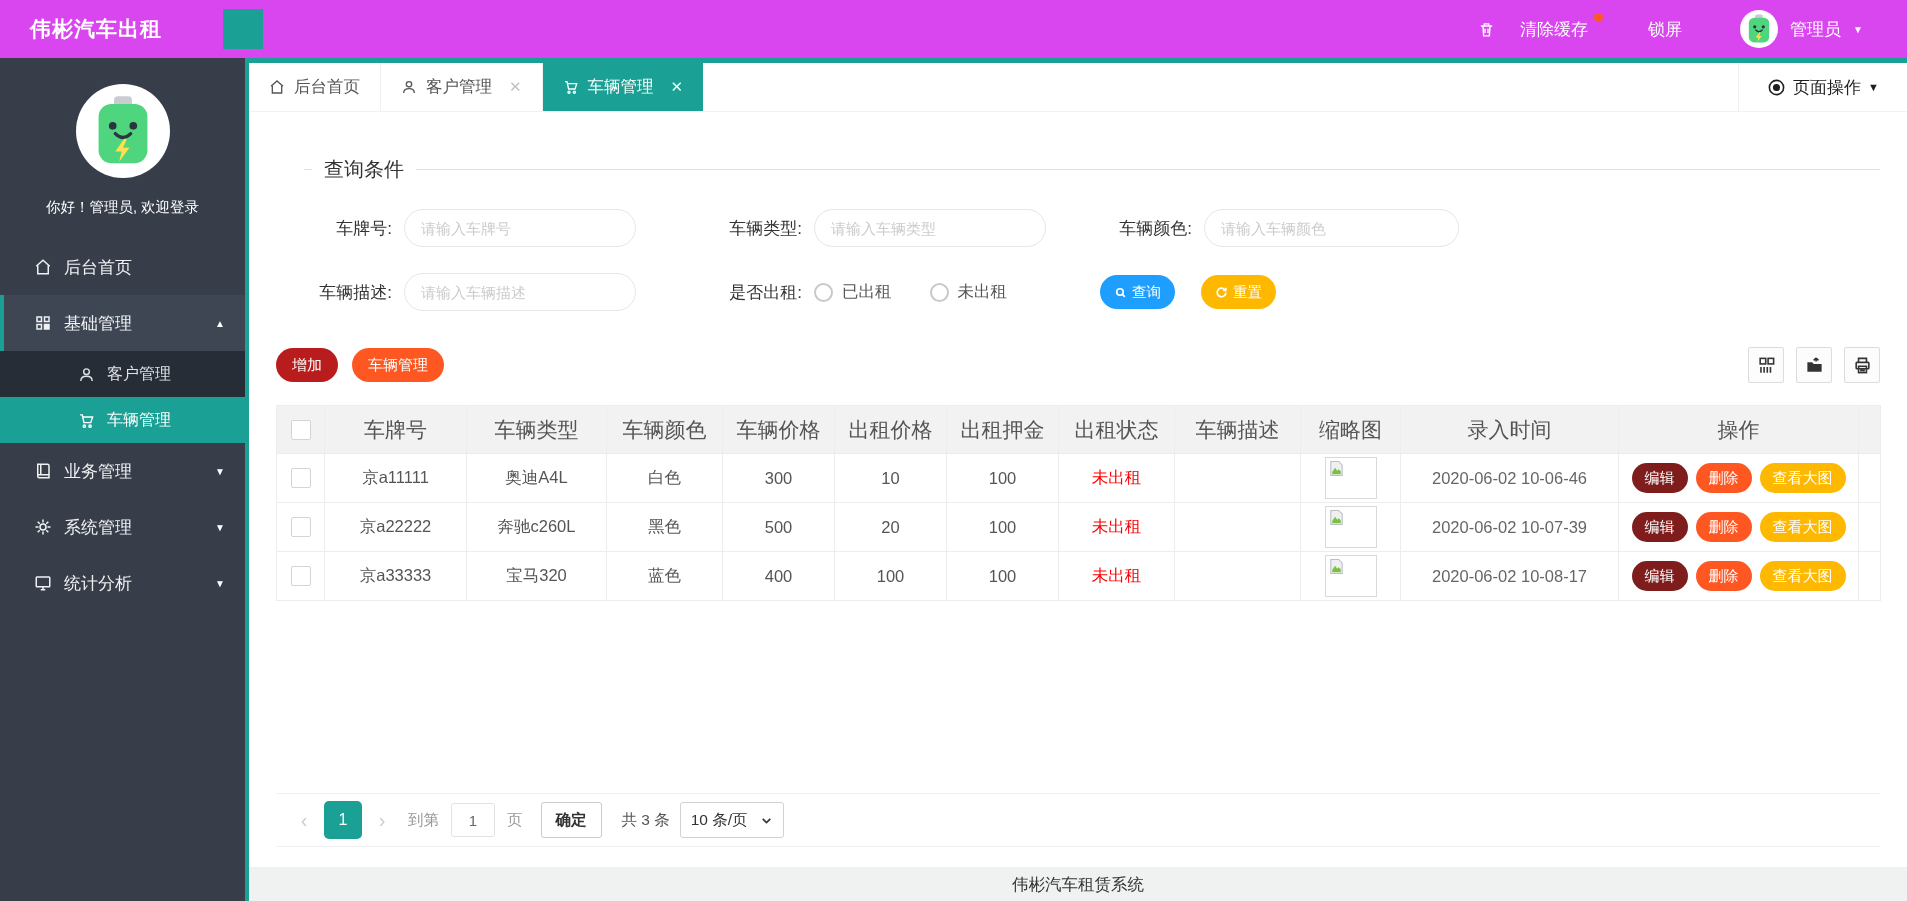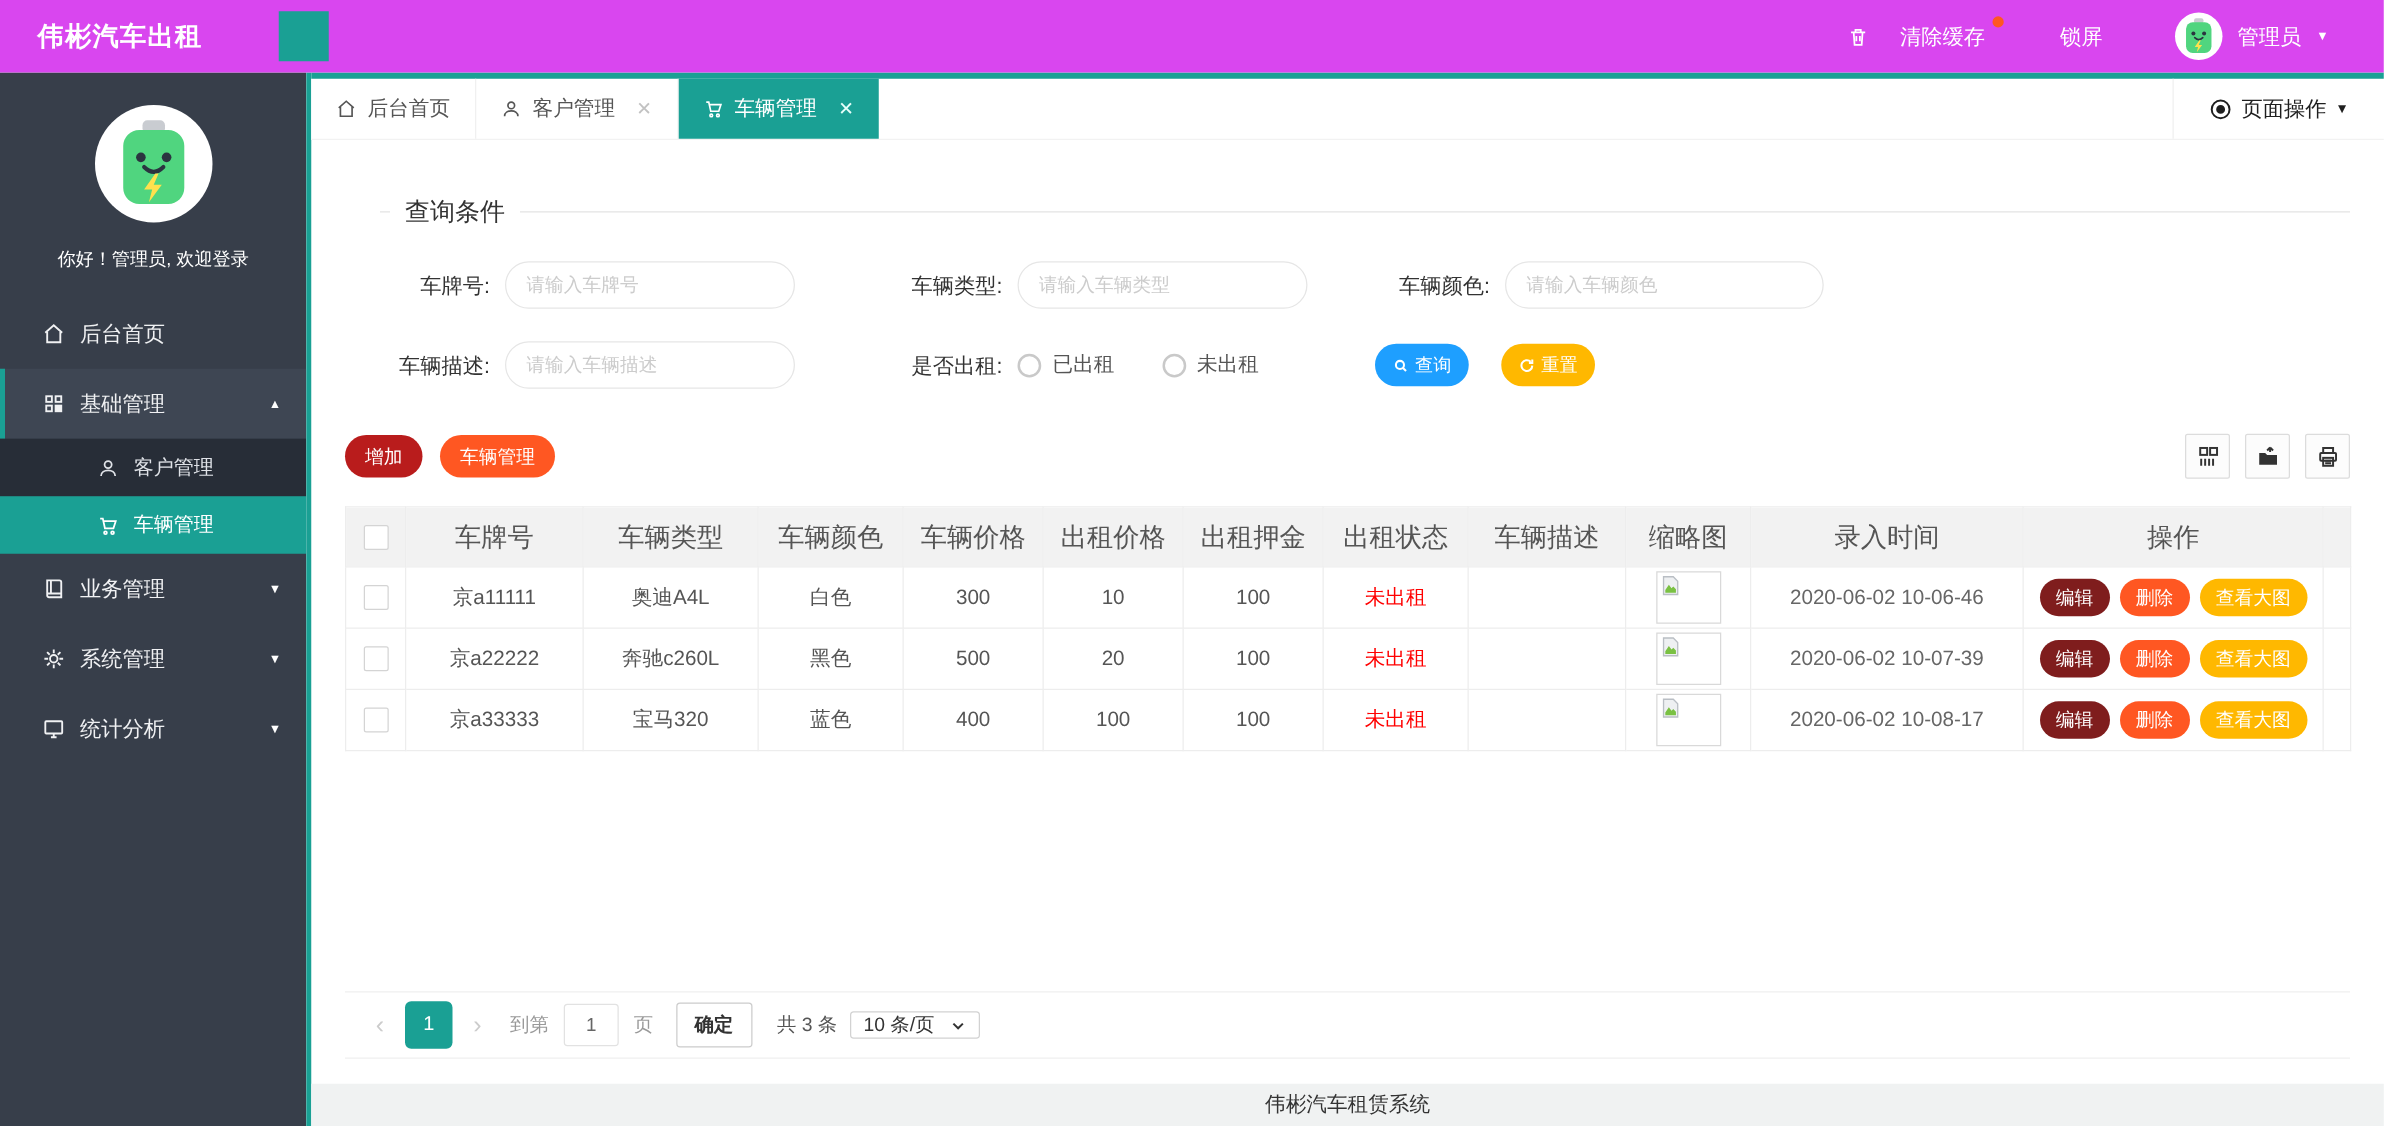--- a/index.html
+++ b/index.html
@@ -83,21 +83,21 @@
   .spacer { flex:1; }
 
   
   .pager { border-top:1px solid #f0f0f0; border-bottom:1px solid #f0f0f0; height:54px; display:flex; align-items:center; padding-left:10px; flex:0 0 auto; }
   .pg-arrow { width:36px; text-align:center; color:#ccc; font-size:20px; cursor:pointer; }
   .pg-cur { width:38px; height:38px; background:#1aa094; color:#fff; border-radius:5px; display:flex; align-items:center; justify-content:center; font-size:16px; margin:0 2px; cursor:pointer; }
   .pg-txt { color:#999; font-size:15.5px; margin:0 8px; }
   .pg-input { width:44px; height:34px; border:1px solid #e2e2e2; border-radius:3px; text-align:center; font-size:15px; color:#666; margin:0 4px; outline:none; }
   .pg-ok { height:36px; padding:0 14px; background:#fff; border:1px solid #ccc; border-radius:3px; font-size:15.5px; color:#333; font-weight:bold; margin:0 10px; cursor:pointer; }
   .pg-total { color:#555; font-size:15.5px; margin:0 10px; }
-  .pg-size { height:22px; border:1px solid #d2d2d2; border-radius:3px; display:flex; align-items:center; gap:12px; padding:0 10px; font-size:15.5px; color:#333; cursor:pointer; }
+  .pg-size { height:36px; border:1px solid #d2d2d2; border-radius:3px; display:flex; align-items:center; gap:12px; padding:0 10px; font-size:15.5px; color:#333; cursor:pointer; }
 
   .footer { height:34px; background:#f0f2f2; text-align:center; line-height:34px; font-size:16.5px; color:#333; flex:0 0 auto; }
 </style>
 </head>
 <body>
 
 <div class="hdr">
   <div class="brand">伟彬汽车出租</div>
   <div class="hdr-sq"></div>
   <div class="hdr-right">

